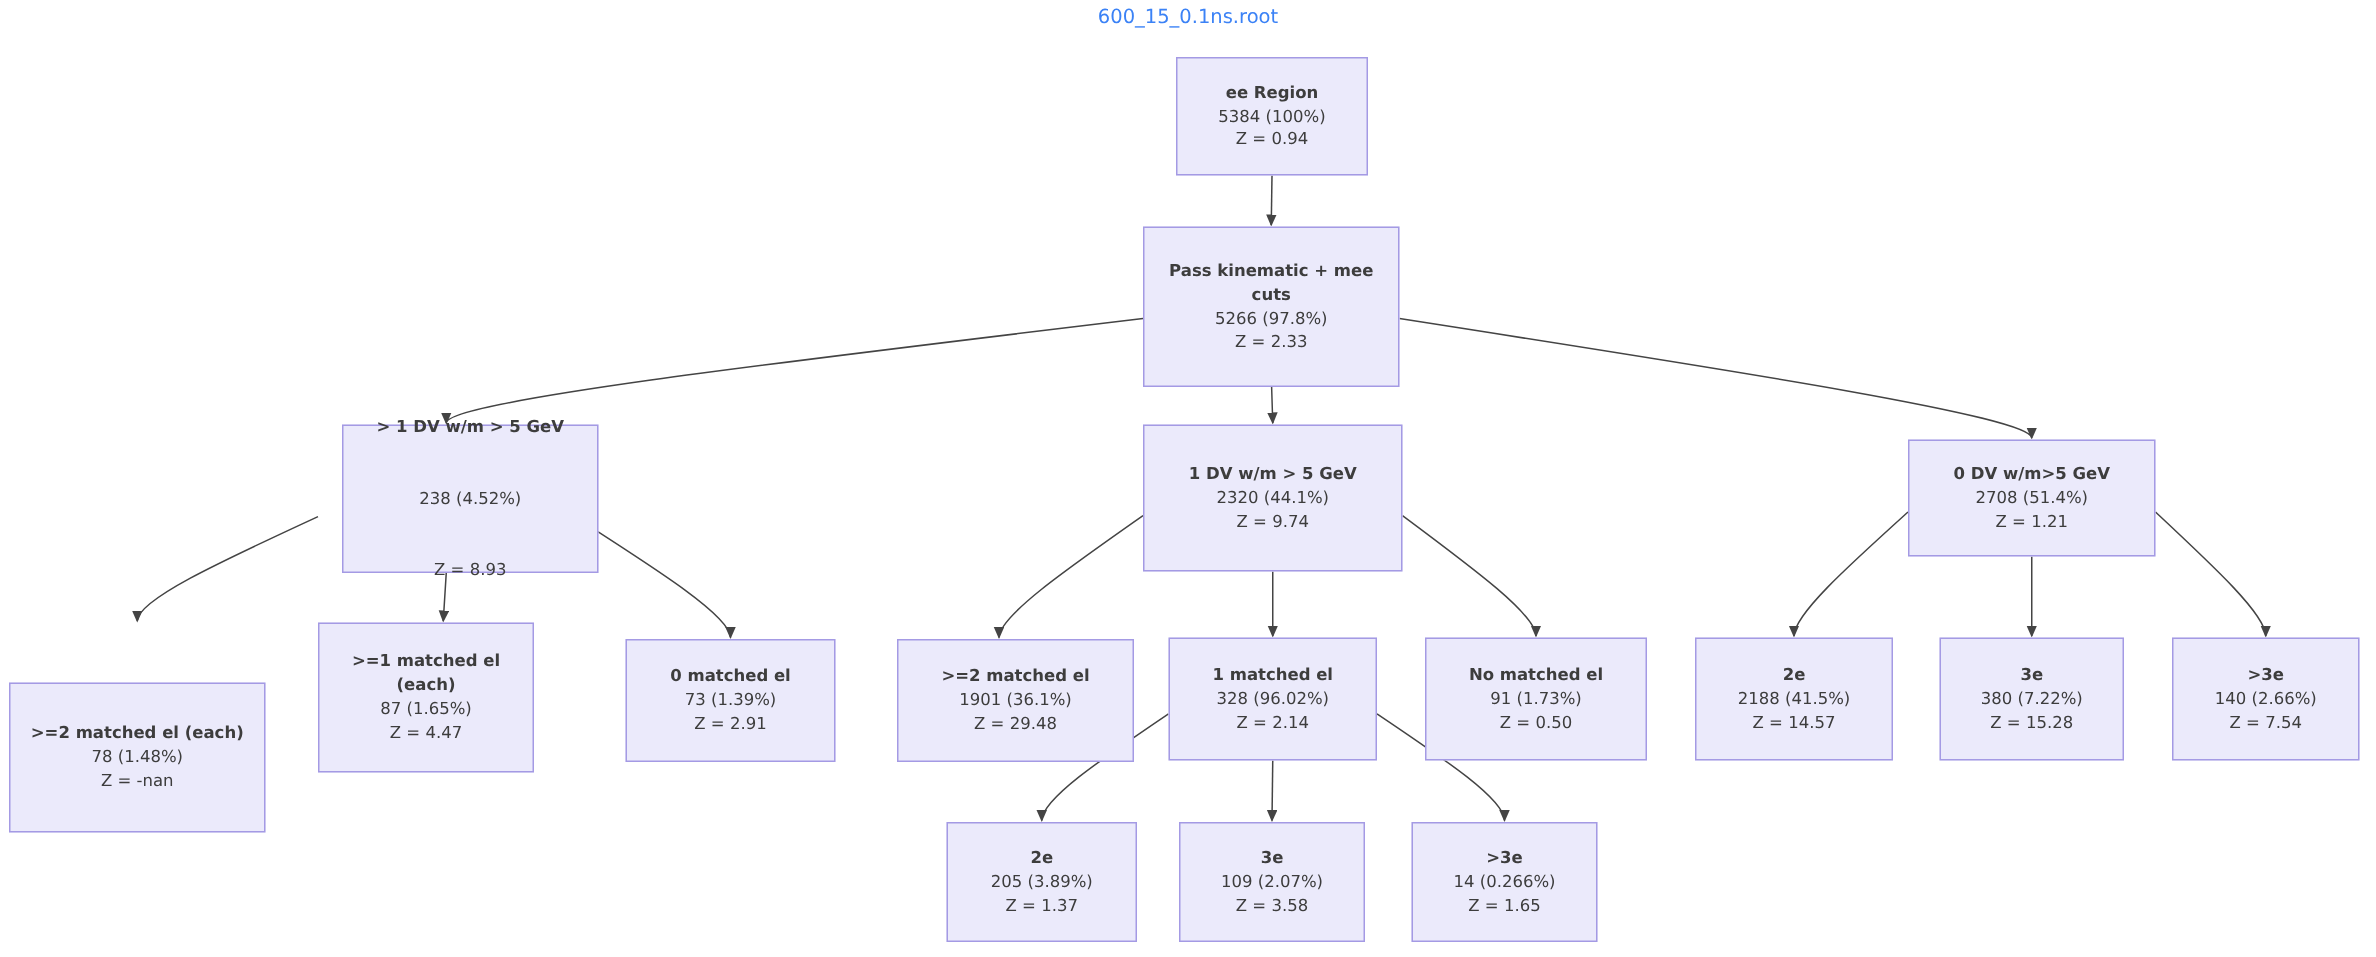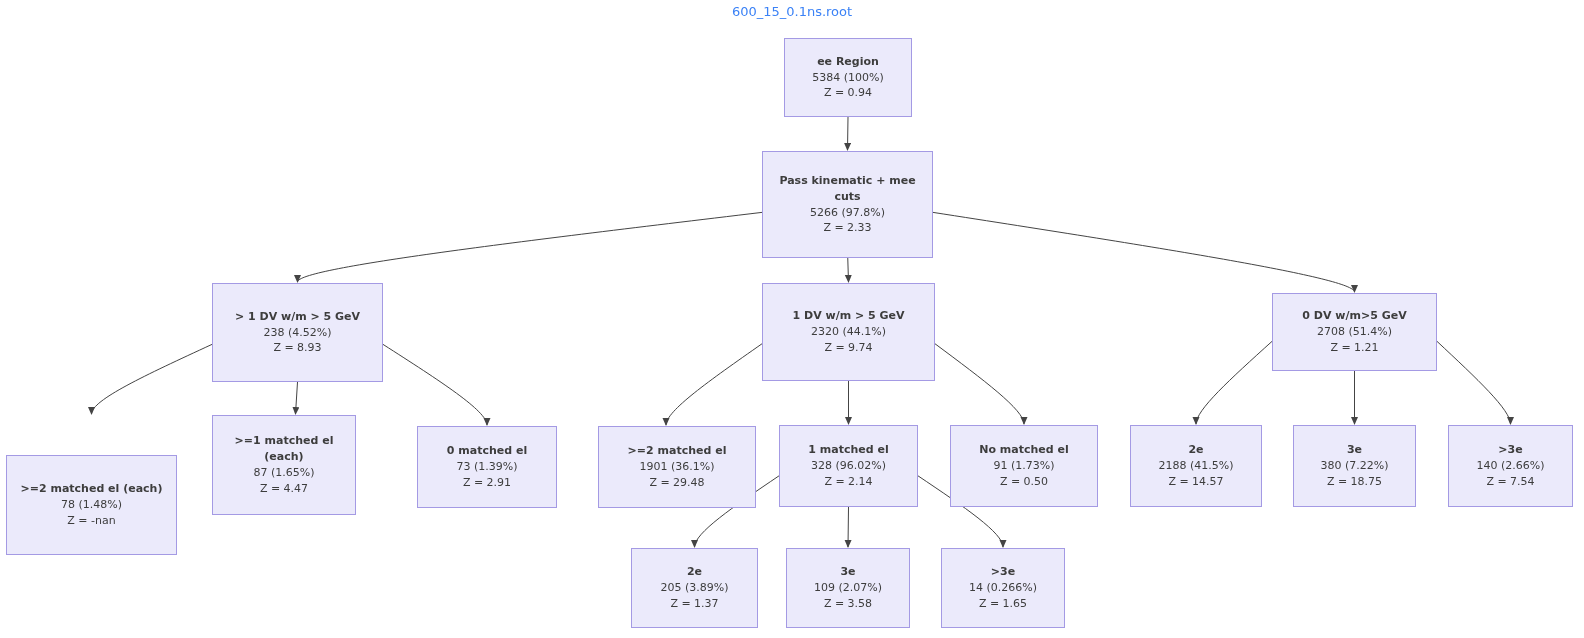--- a/index.html
+++ b/index.html
@@ -84,21 +84,21 @@
       <div class="node" style="left: 784px; top: 38px; width: 128px; height: 79px;">
       <div class="node-title">ee Region</div>
       <div class="node-count">5384 (100%)</div>
       <div class="node-z">Z = 0.94</div>
     </div>
       <div class="node" style="left: 762px; top: 151px; width: 171px; height: 107px;">
       <div class="node-title">Pass kinematic + mee cuts</div>
       <div class="node-count">5266 (97.8%)</div>
       <div class="node-z">Z = 2.33</div>
     </div>
-      <div class="node" style="left: 212px; top: 283px; width: 171px; height: 99px;">
+      <div class="node" style="left: 228px; top: 283px; width: 171px; height: 99px; gap: 32px;">
       <div class="node-title">&gt; 1 DV w/m &gt; 5 GeV</div>
       <div class="node-count">238 (4.52%)</div>
       <div class="node-z">Z = 8.93</div>
     </div>
       <div class="node" style="left: 762px; top: 283px; width: 173px; height: 98px;">
       <div class="node-title">1 DV w/m &gt; 5 GeV</div>
       <div class="node-count">2320 (44.1%)</div>
       <div class="node-z">Z = 9.74</div>
     </div>
       <div class="node" style="left: 1272px; top: 293px; width: 165px; height: 78px;">
@@ -137,21 +137,21 @@
       <div class="node-z">Z = 0.50</div>
     </div>
       <div class="node" style="left: 1130px; top: 425px; width: 132px; height: 82px;">
       <div class="node-title">2e</div>
       <div class="node-count">2188 (41.5%)</div>
       <div class="node-z">Z = 14.57</div>
     </div>
       <div class="node" style="left: 1293px; top: 425px; width: 123px; height: 82px;">
       <div class="node-title">3e</div>
       <div class="node-count">380 (7.22%)</div>
-      <div class="node-z">Z = 18.75</div>
+      <div class="node-z">Z = 15.28</div>
     </div>
       <div class="node" style="left: 1448px; top: 425px; width: 125px; height: 82px;">
       <div class="node-title">&gt;3e</div>
       <div class="node-count">140 (2.66%)</div>
       <div class="node-z">Z = 7.54</div>
     </div>
       <div class="node" style="left: 631px; top: 548px; width: 127px; height: 80px;">
       <div class="node-title">2e</div>
       <div class="node-count">205 (3.89%)</div>
       <div class="node-z">Z = 1.37</div>

